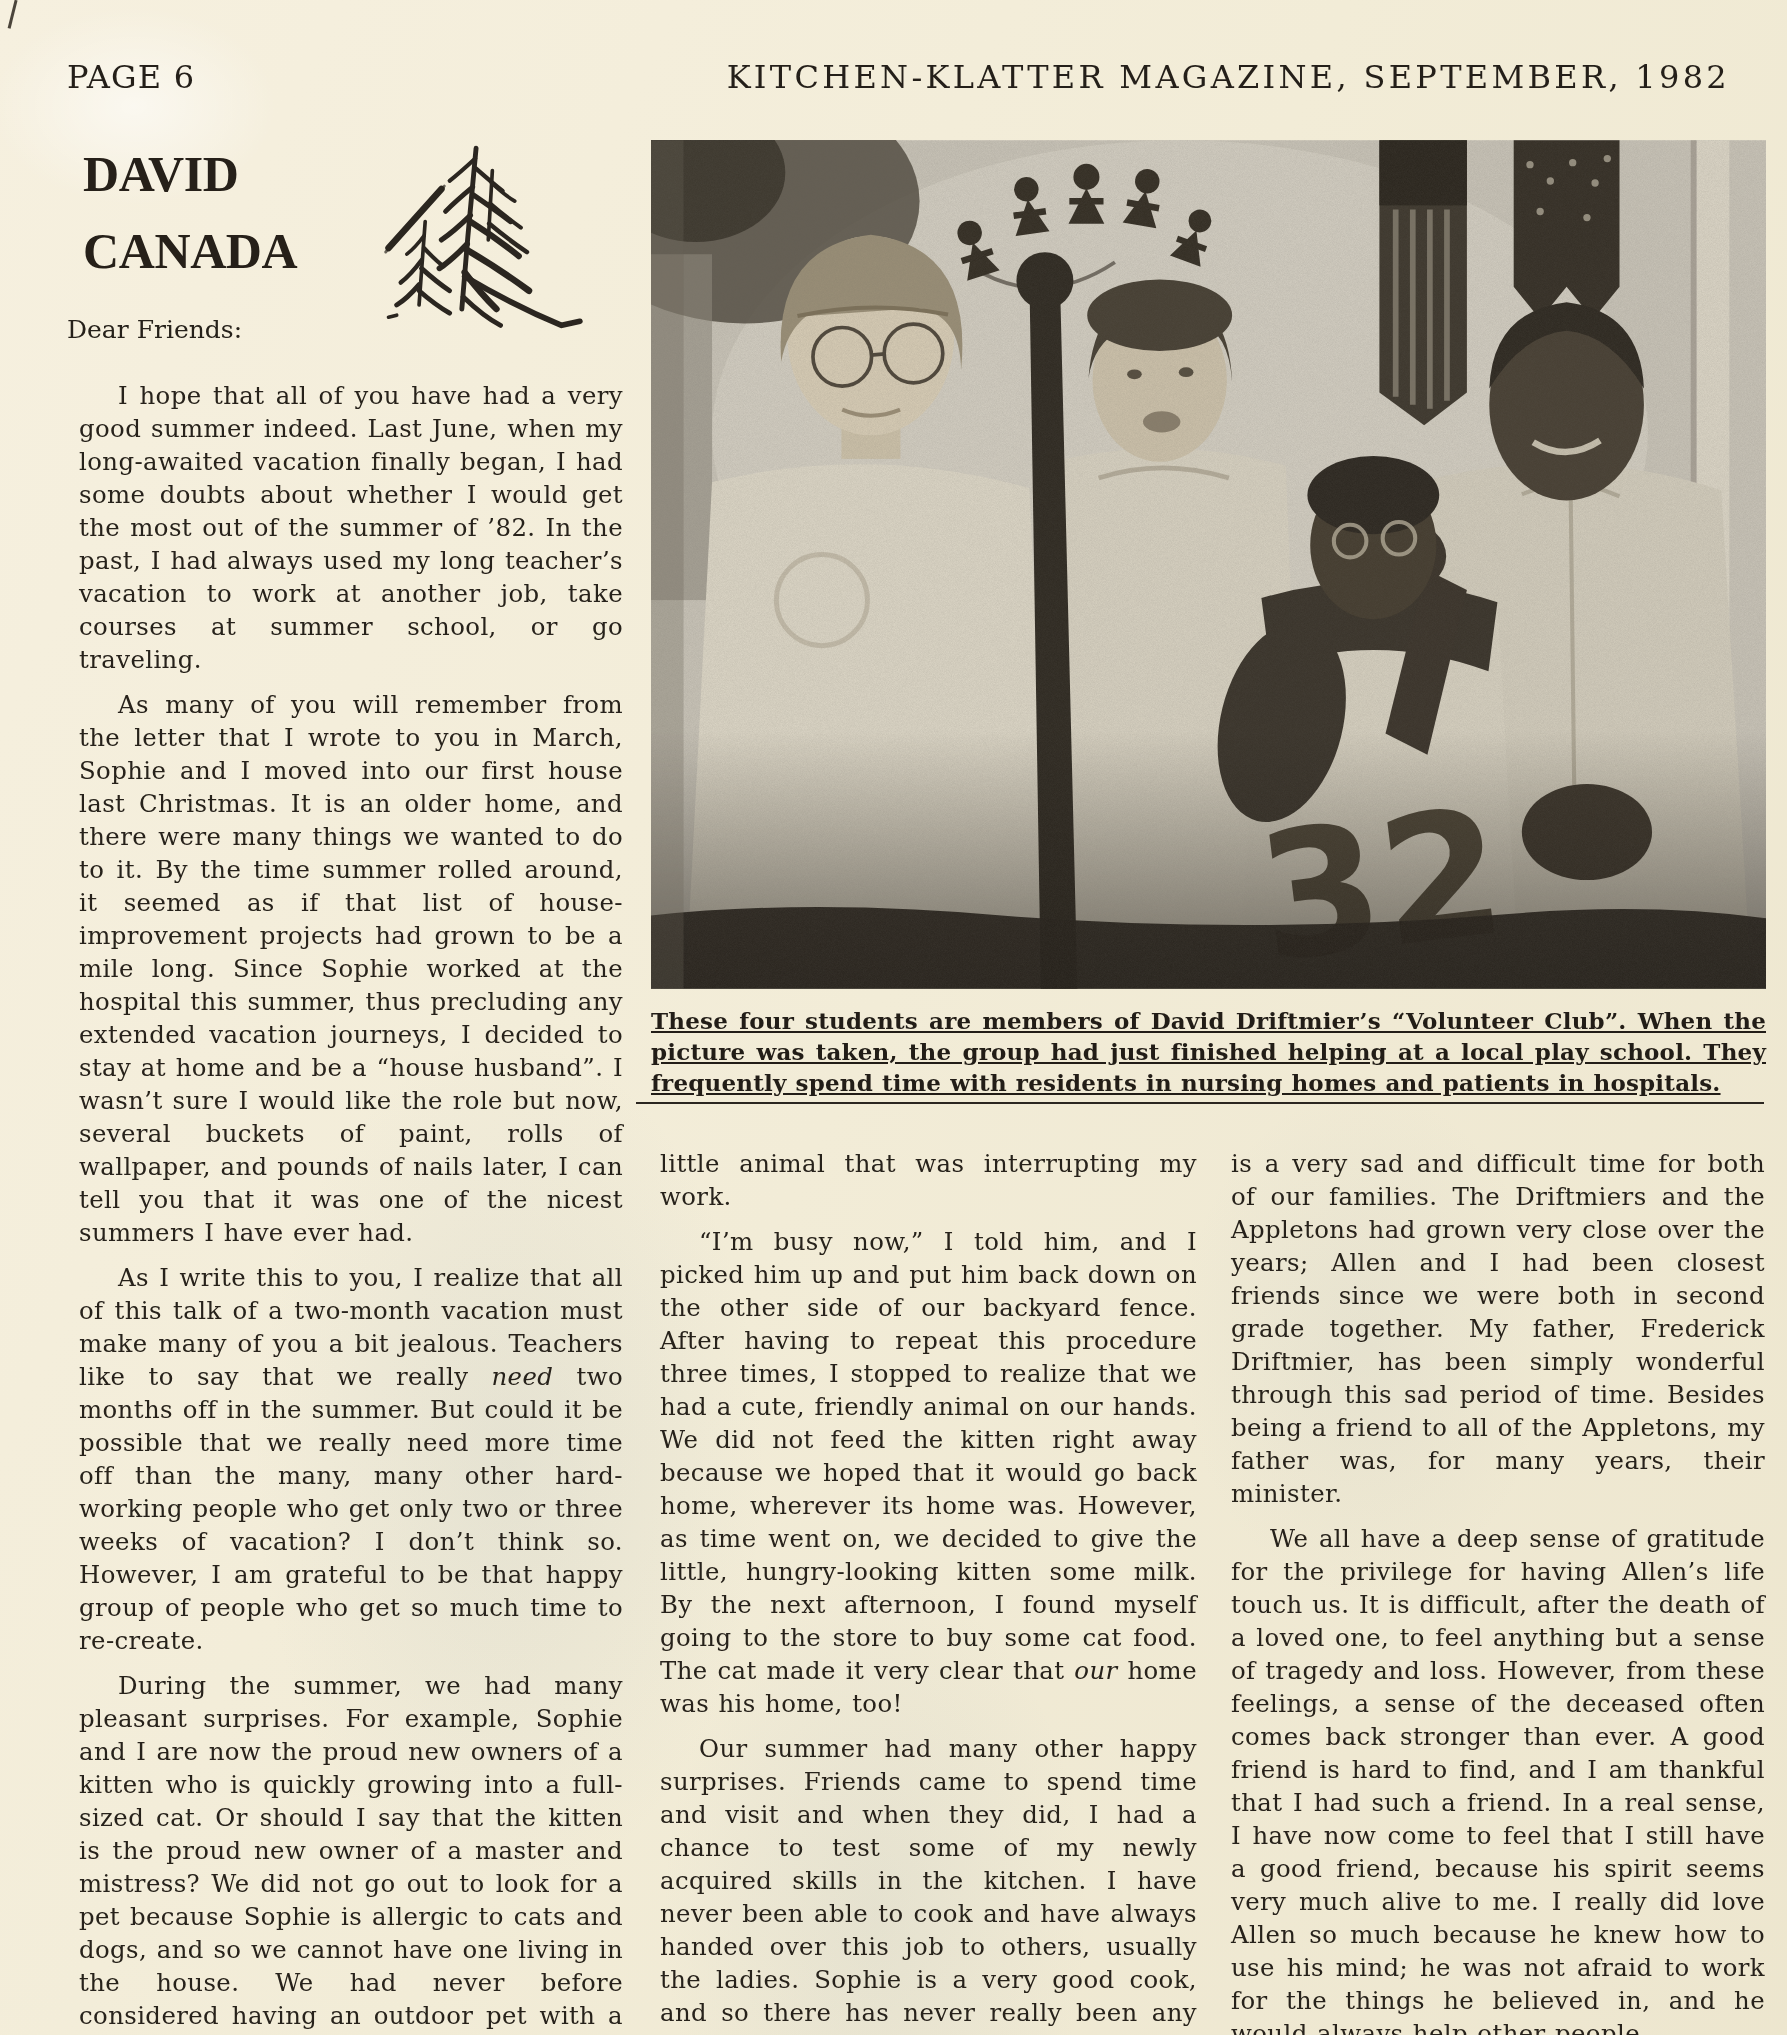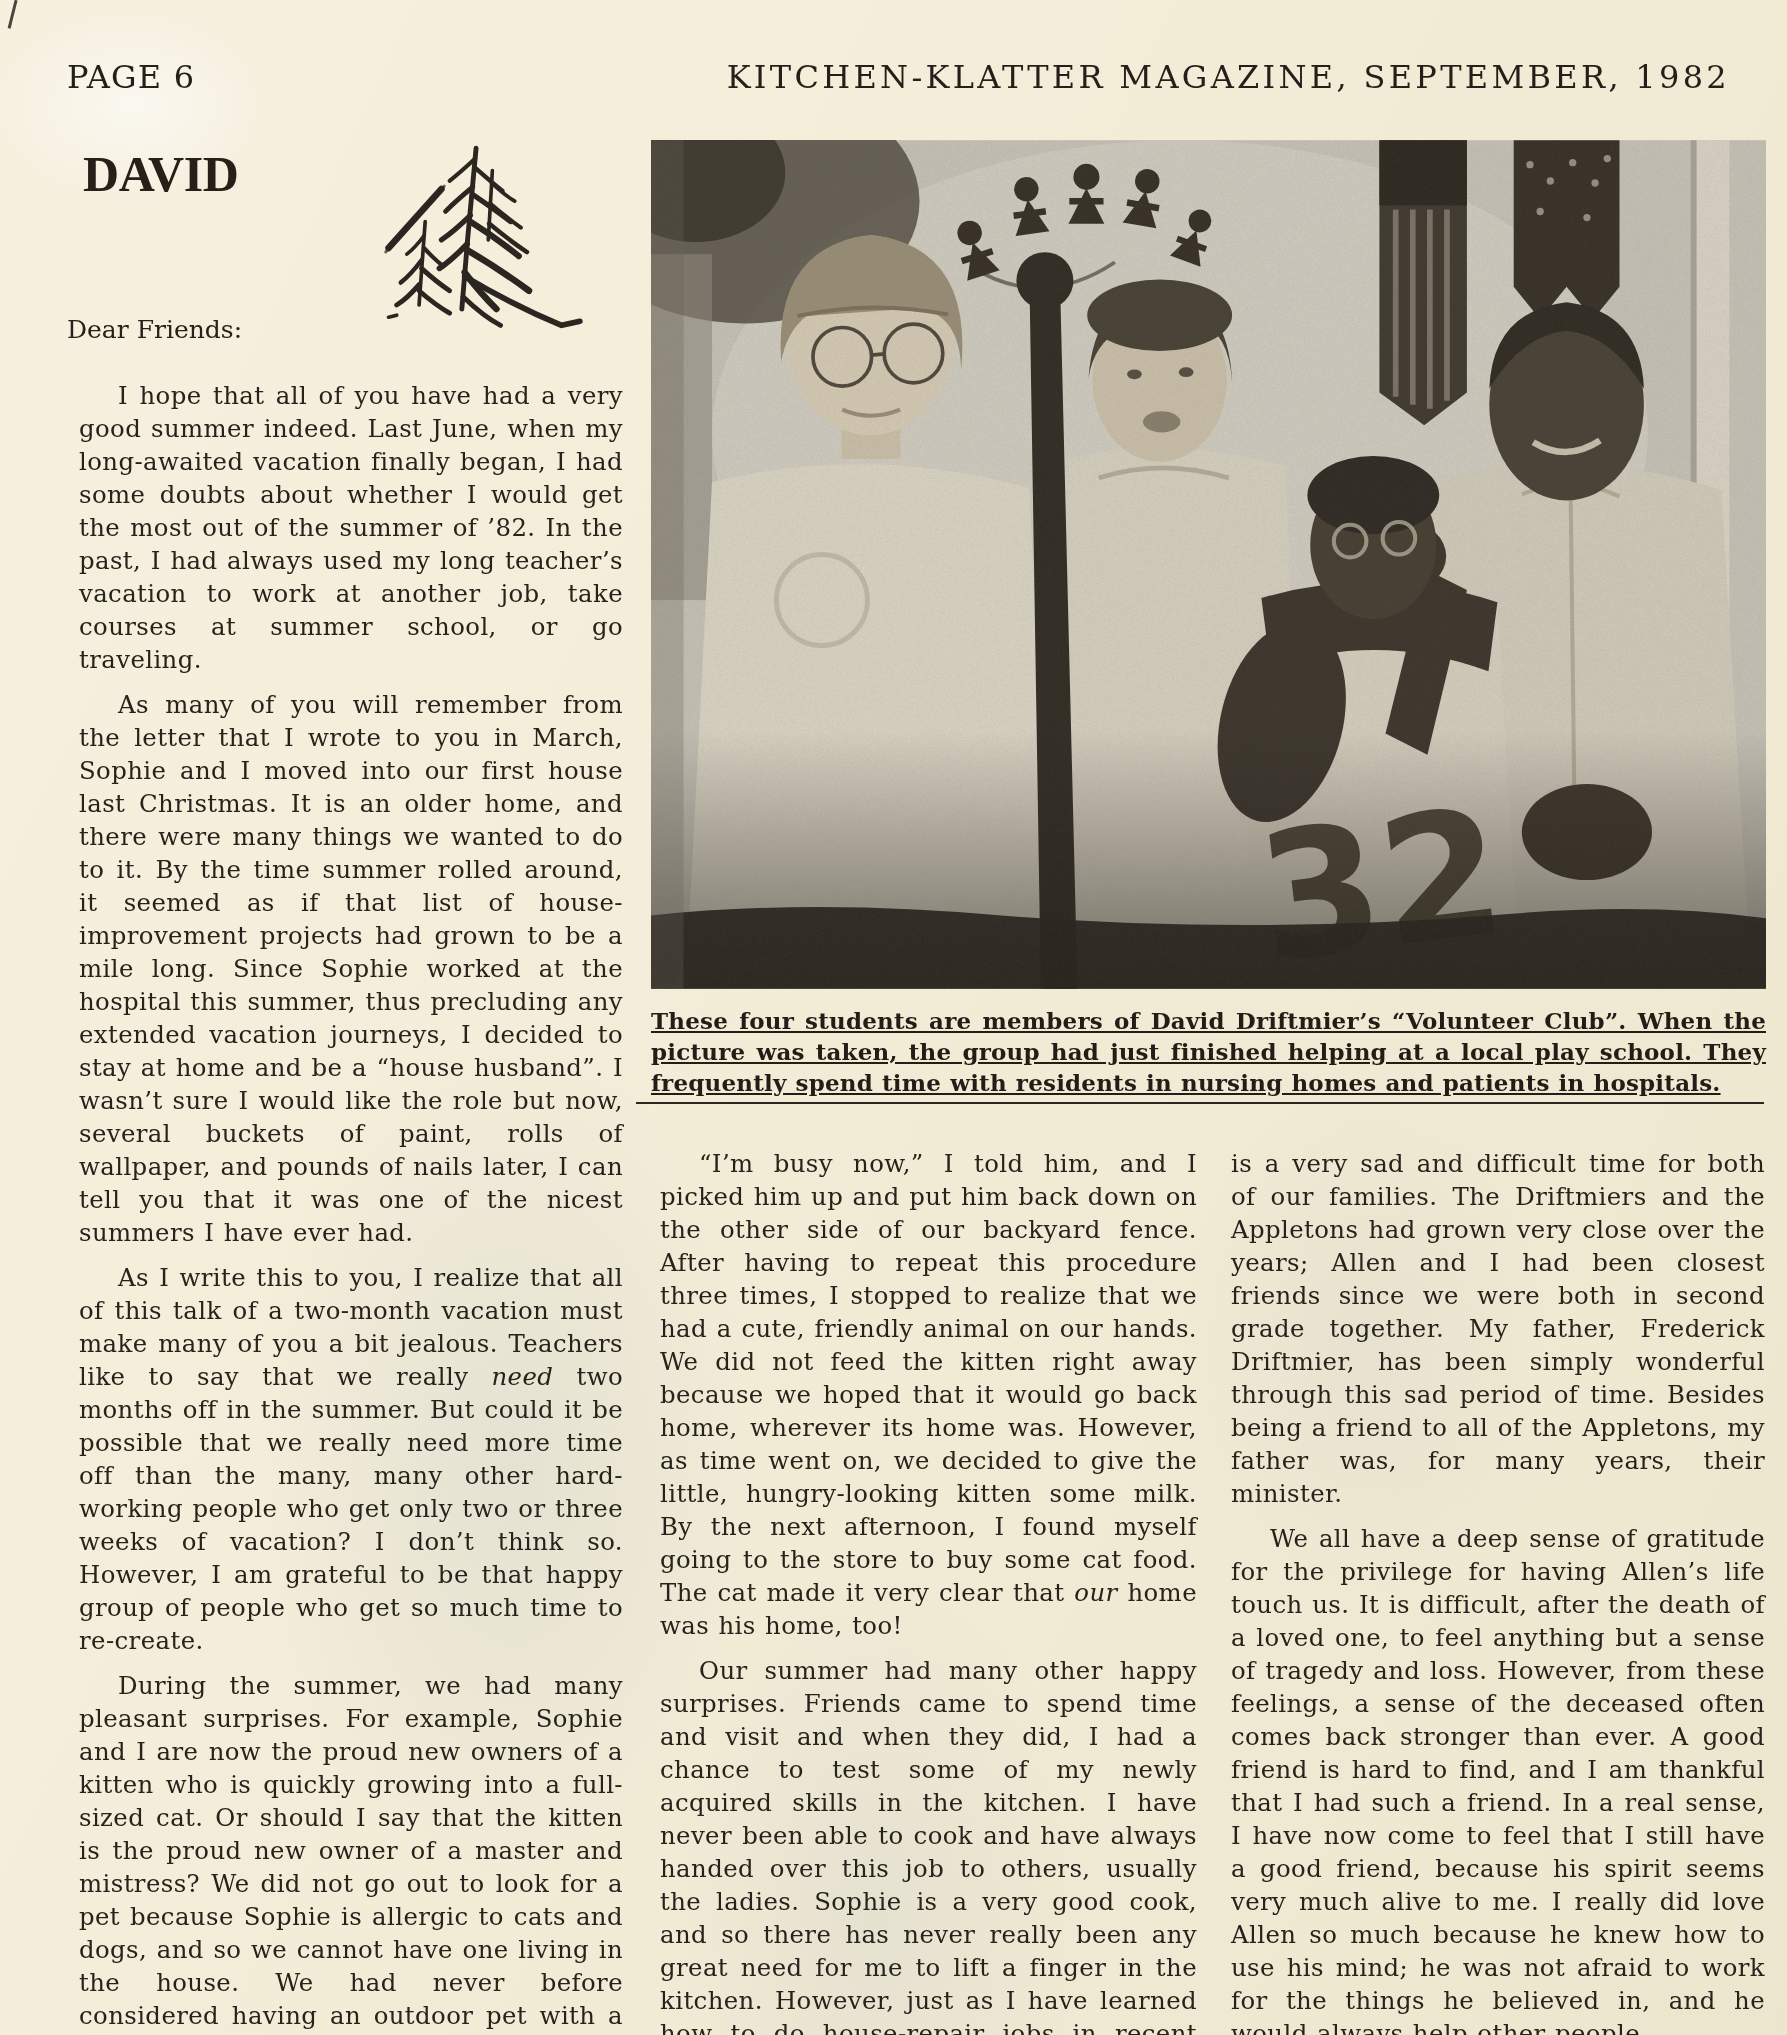--- a/index.html
+++ b/index.html
@@ -69,20 +69,21 @@
   <div class="mottle"></div>
   <div class="corner-mark"></div>
 
   <header class="pagehead">
     <div class="pagenum">PAGE 6</div>
     <div class="masthead">KITCHEN-KLATTER MAGAZINE, SEPTEMBER, 1982</div>
   </header>
 
   <section class="title-block">
     <div>DAVID</div>
+    <div>CANADA</div>
   </section>
 
   <svg class="trees-svg" width="285" height="228" viewBox="0 0 700 560">
     <g fill="none" stroke="#2b2620" stroke-linecap="round">
 
       <path d="M205,135 L75,280" stroke-width="16"></path>
       <path d="M212,128 L68,290" stroke-width="7" opacity="0.7"></path>
 
       <path d="M290,35 L270,250 L255,430" stroke-width="12"></path>
       <path d="M288,60 Q250,95 225,115" stroke-width="10"></path>
@@ -252,20 +253,21 @@
       <rect x="0" y="1450" width="2740" height="635" fill="url(#shade)"></rect>
       <rect x="0" y="0" width="80" height="2085" fill="#6b6557" opacity="0.3"></rect>
       <rect x="0" y="0" width="2740" height="2085" filter="url(#grain)" opacity="0.5"></rect>
     </svg>
   </figure>
 
   <div class="caption">These four students are members of David Driftmier’s “Volunteer Club”. When the picture was taken, the group had just finished helping at a local play school. They frequently spend time with residents in nursing homes and patients in hospitals.</div>
   <div class="rule"></div>
 
   <div class="col col2">
+      <p>little animal that was interrupting my work.</p>
       <p class="indent">“I’m busy now,” I told him, and I picked him up and put him back down on the other side of our backyard fence. After having to repeat this procedure three times, I stopped to realize that we had a cute, friendly animal on our hands. We did not feed the kitten right away because we hoped that it would go back home, wherever its home was. However, as time went on, we decided to give the little, hungry-looking kitten some milk. By the next afternoon, I found myself going to the store to buy some cat food. The cat made it very clear that <i>our</i> home was his home, too!</p>
       <p class="indent">Our summer had many other happy surprises. Friends came to spend time and visit and when they did, I had a chance to test some of my newly acquired skills in the kitchen. I have never been able to cook and have always handed over this job to others, usually the ladies. Sophie is a very good cook, and so there has never really been any great need for me to lift a finger in the kitchen. However, just as I have learned how to do house-repair jobs in recent months, I decided that I could learn to cook as well as anyone else. The  has been a great “how-to-do-it” book for me!</p>
     </div>
   <div class="col col3">
       <p>is a very sad and difficult time for both of our families. The Driftmiers and the Appletons had grown very close over the years; Allen and I had been closest friends since we were both in second grade together. My father, Frederick Driftmier, has been simply wonderful through this sad period of time. Besides being a friend to all of the Appletons, my father was, for many years, their minister.</p>
       <p class="indent">We all have a deep sense of gratitude for the privilege for having Allen’s life touch us. It is difficult, after the death of a loved one, to feel anything but a sense of tragedy and loss. However, from these feelings, a sense of the deceased often comes back stronger than ever. A good friend is hard to find, and I am thankful that I had such a friend. In a real sense, I have now come to feel that I still have a good friend, because his spirit seems very much alive to me. I really did love Allen so much because he knew how to use his mind; he was not afraid to work for the things he believed in, and he would always help other people.</p>
       <p class="indent">One time, when we were teenagers, we were on a dock in a storm. We saw a boat out of control in the harbor drifting towards some rocks. All of us on the dock showed some hesitation; we were afraid to go out on the water ourselves. Allen jumped into a motorboat and went to the rescue. I could go on for many pages with other memories that I have of Allen, but the great sadness that I feel makes it difficult to share these things with you.</p>
     </div>
 </div>
 

